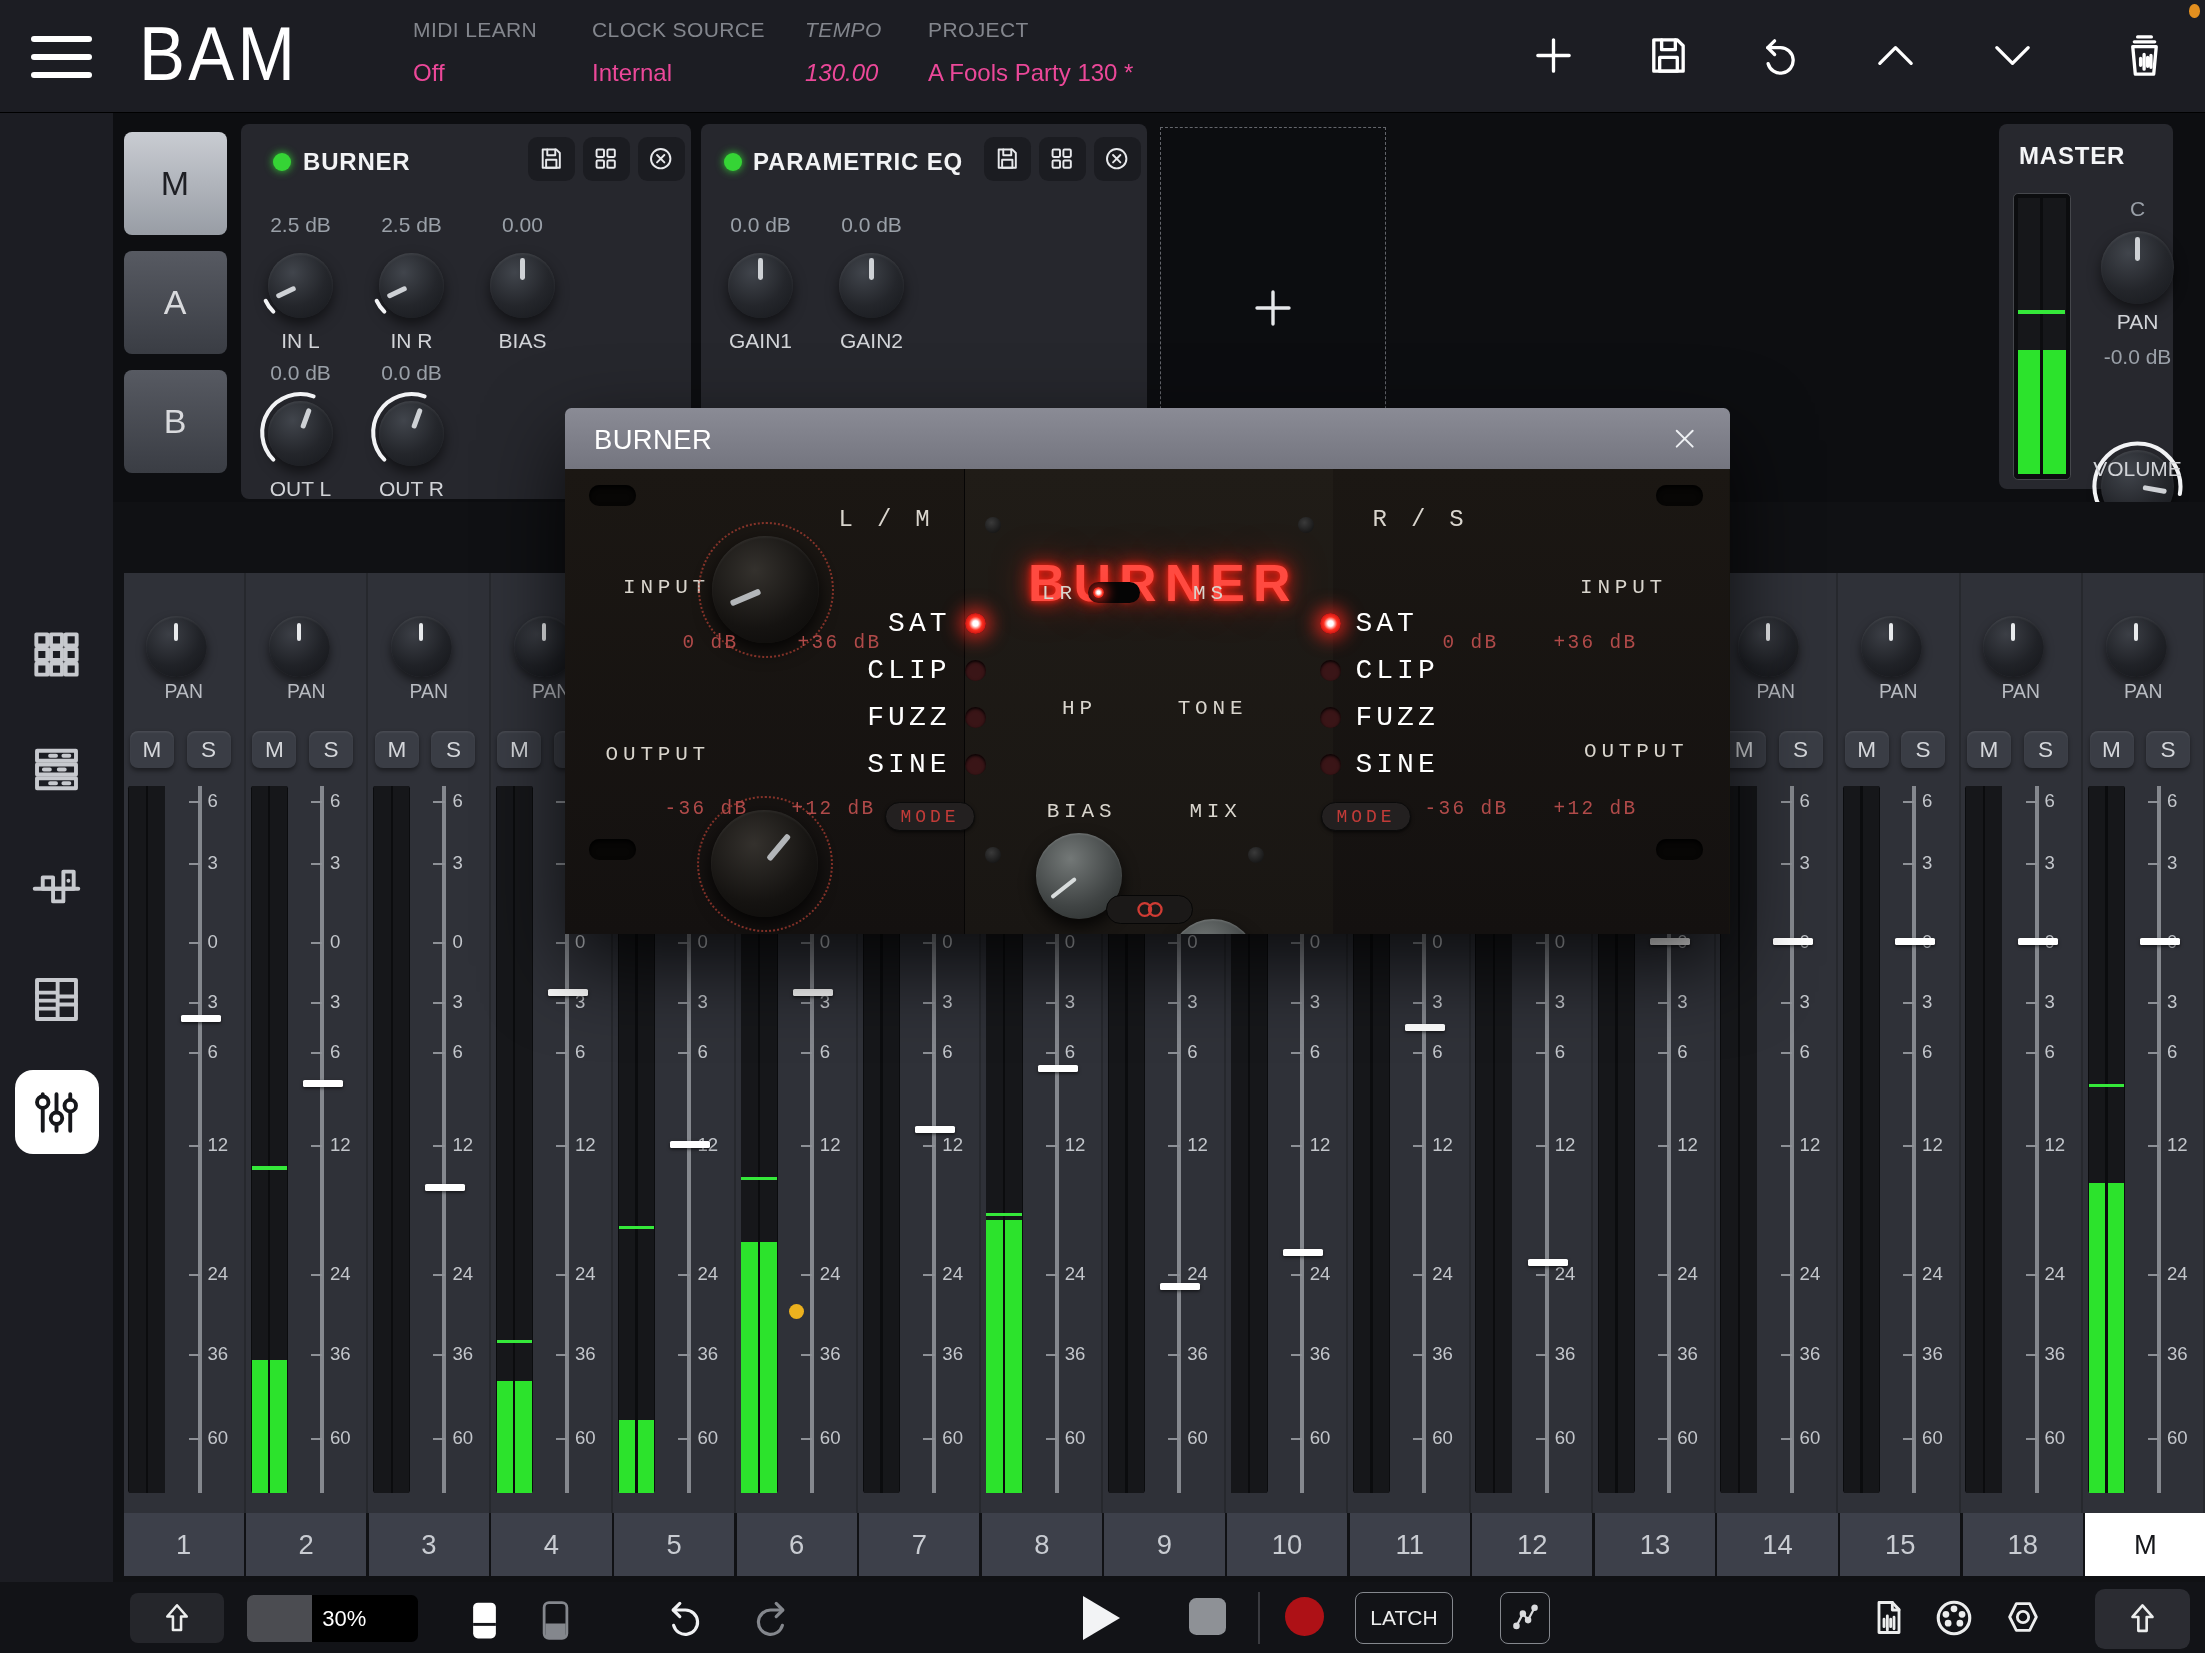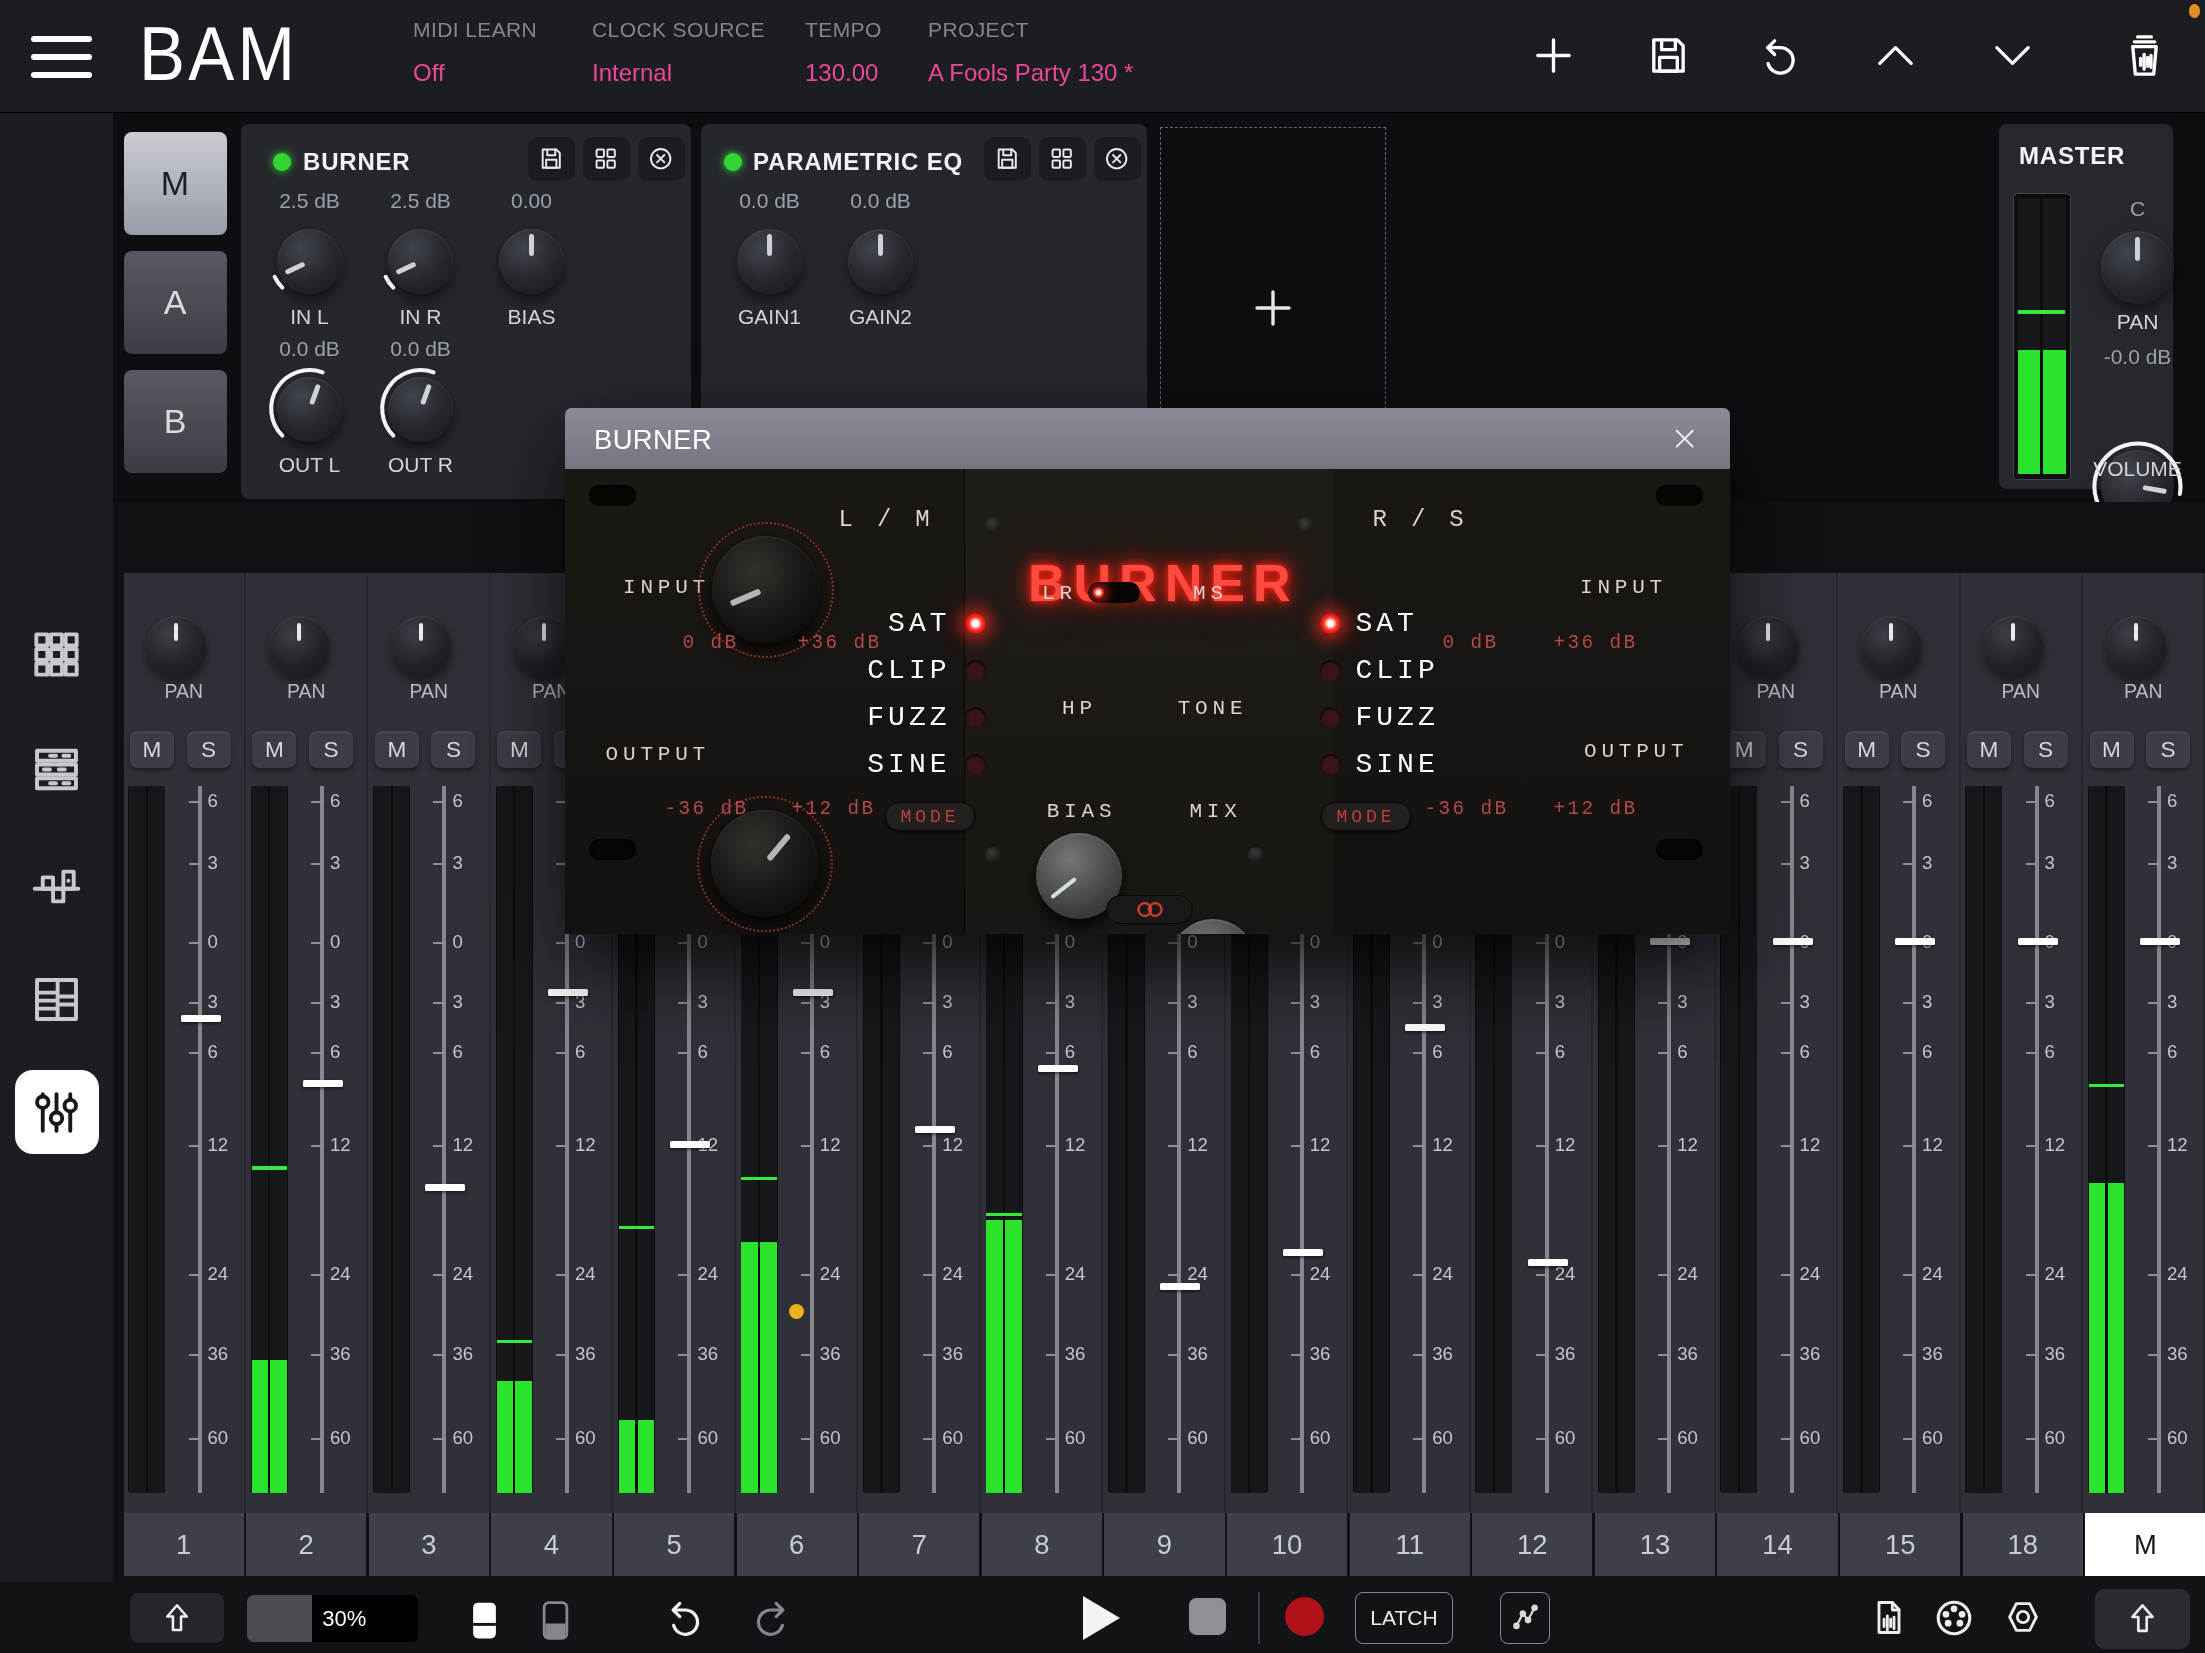--- a/index.html
+++ b/index.html
@@ -32,21 +32,21 @@
   #rack{position:absolute;left:113px;top:113px;width:2092px;height:389px;background:#0d0e11;}
   .layerbtn{position:absolute;left:10.5px;width:103px;border-radius:8px;font-size:34px;cursor:pointer;}
   .layerbtn.active{background:linear-gradient(#c9ccd2,#989da5);color:#1e1f24;}
   .layerbtn:not(.active){background:linear-gradient(#575a62,#3a3d44);color:#d9dadd;}
   .slot{position:absolute;top:10.5px;height:375px;background:#26272d;border-radius:8px;}
   .slot-dot{position:absolute;top:29px;width:18px;height:18px;border-radius:50%;}
   .slot-title{position:absolute;top:24px;font-size:24px;font-weight:bold;letter-spacing:0.8px;color:#f2f3f5;}
   .slot-icons{position:absolute;top:13px;right:6.5px;display:flex;gap:8px;}
   .slot-ic{width:47px;height:44px;border-radius:9.7px;background:#1b1c21;color:#e8e9ec;cursor:pointer;}
   .slot-ic .ic{width:27.4px;height:27.4px;}
-  .knobrow{position:absolute;left:13px;display:flex;}
+  .knobrow{position:absolute;left:4px;display:flex;margin-top:24px;}
   .kcell{width:111px;display:flex;flex-direction:column;align-items:center;}
   .kval{font-size:21px;color:#9aa0a8;height:32px;}
   .kname{font-size:21px;color:#d2d4d8;margin-top:11.3px;white-space:nowrap;}
   .kslot{margin-top:8px;}
   #emptyslot{position:absolute;left:1047px;top:13.7px;width:226px;height:362px;border:1.6px dashed #63656b;background:#0c0d10;cursor:pointer;}
   #emptyslot .ic{width:48px;height:48px;color:#e6e7ea;}
 
   
   .knob{position:relative;border-radius:50%;}
   .karc{position:absolute;pointer-events:none;}
@@ -162,21 +162,21 @@
     <div id="logo">BAM</div>
     <div id="tb-fields">
         <div class="tbf" style="left: 413px;">
           <div class="tbl">MIDI LEARN</div>
           <div class="tbv">Off</div>
         </div>
         <div class="tbf" style="left: 592px;">
           <div class="tbl">CLOCK SOURCE</div>
           <div class="tbv">Internal</div>
         </div>
-        <div class="tbf" style="left: 805px;">
+        <div class="tbf" style="left: 805px; font-style: italic;">
           <div class="tbl">TEMPO</div>
           <div class="tbv">130.00</div>
         </div>
         <div class="tbf" style="left: 928px;">
           <div class="tbl">PROJECT</div>
           <div class="tbv">A Fools Party 130 *</div>
         </div>
       </div>
     <div id="tb-actions">
         <div class="tb-act ic" style="left: 1530px;">

